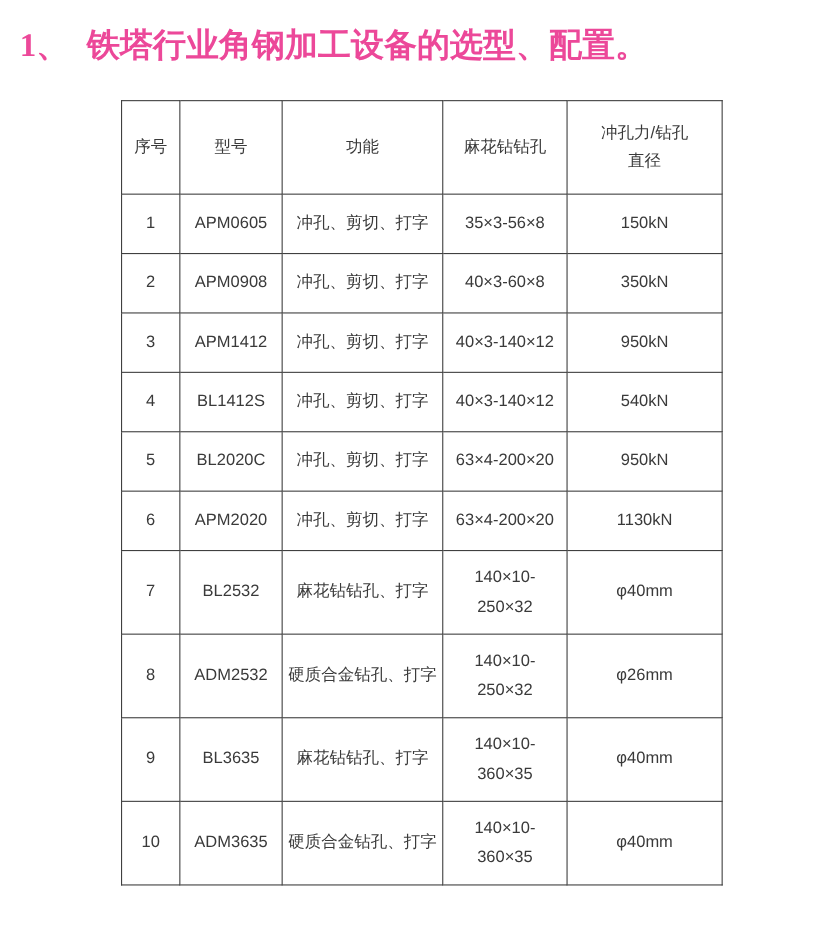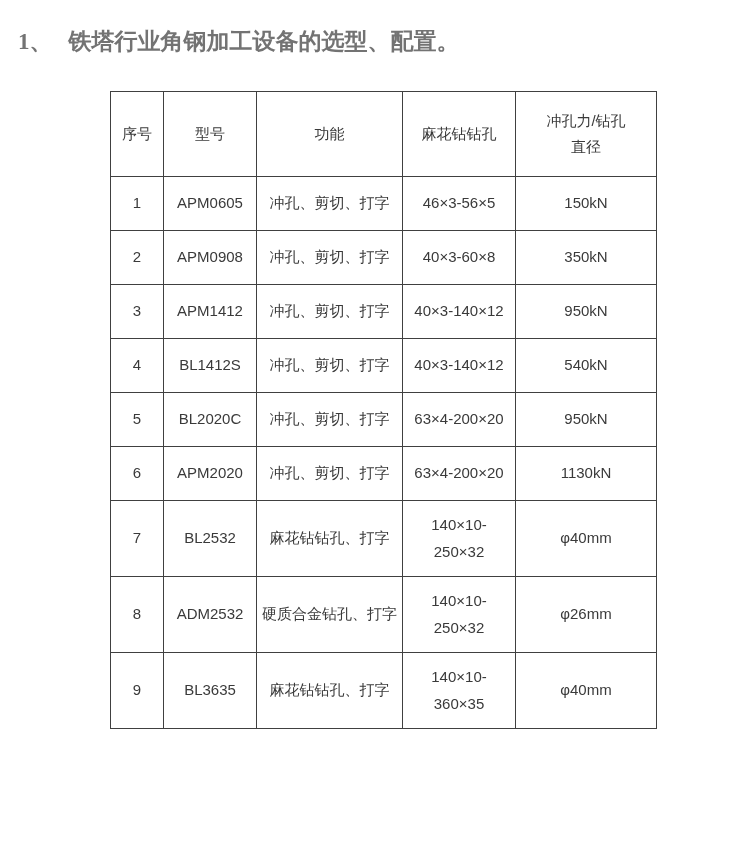--- a/index.html
+++ b/index.html
@@ -11,24 +11,24 @@
     width: 750px;
     height: 842px;
     font-family: "Liberation Sans", "DejaVu Sans", sans-serif;
     color: #333333;
     overflow: hidden;
   }
   .doc-title {
     margin: 0;
     padding: 27px 0 0 18px;
     font-family: "Liberation Serif", "DejaVu Serif", serif;
-    font-size: 23px;
+    font-size: 30px;
     line-height: 30px;
     font-weight: bold;
-    color: #737373;
+    color: #ec4899;
   }
   .doc-title .title-number {
     margin-right: 16px;
   }
   table.spec-table {
     border-collapse: collapse;
     table-layout: fixed;
     width: 546px;
     margin: 34px 0 0 110px;
   }
@@ -77,21 +77,21 @@
       <th>麻花钻钻孔</th>
       <th>冲孔力/钻孔
 直径</th>
     </tr>
   </thead>
   <tbody>
     <tr class="row-short">
       <td>1</td>
       <td>APM0605</td>
       <td>冲孔、剪切、打字</td>
-      <td>46×3-56×5</td>
+      <td>35×3-56×8</td>
       <td>150kN</td>
     </tr>
     <tr class="row-short">
       <td>2</td>
       <td>APM0908</td>
       <td>冲孔、剪切、打字</td>
       <td>40×3-60×8</td>
       <td>350kN</td>
     </tr>
     <tr class="row-short">
@@ -139,14 +139,22 @@
       <td>φ26mm</td>
     </tr>
     <tr class="row-tall">
       <td>9</td>
       <td>BL3635</td>
       <td>麻花钻钻孔、打字</td>
       <td>140×10-
 360×35</td>
       <td>φ40mm</td>
     </tr>
+    <tr class="row-tall">
+      <td>10</td>
+      <td>ADM3635</td>
+      <td>硬质合金钻孔、打字</td>
+      <td>140×10-
+360×35</td>
+      <td>φ40mm</td>
+    </tr>
   </tbody>
 </table>
 
 </body></html>

